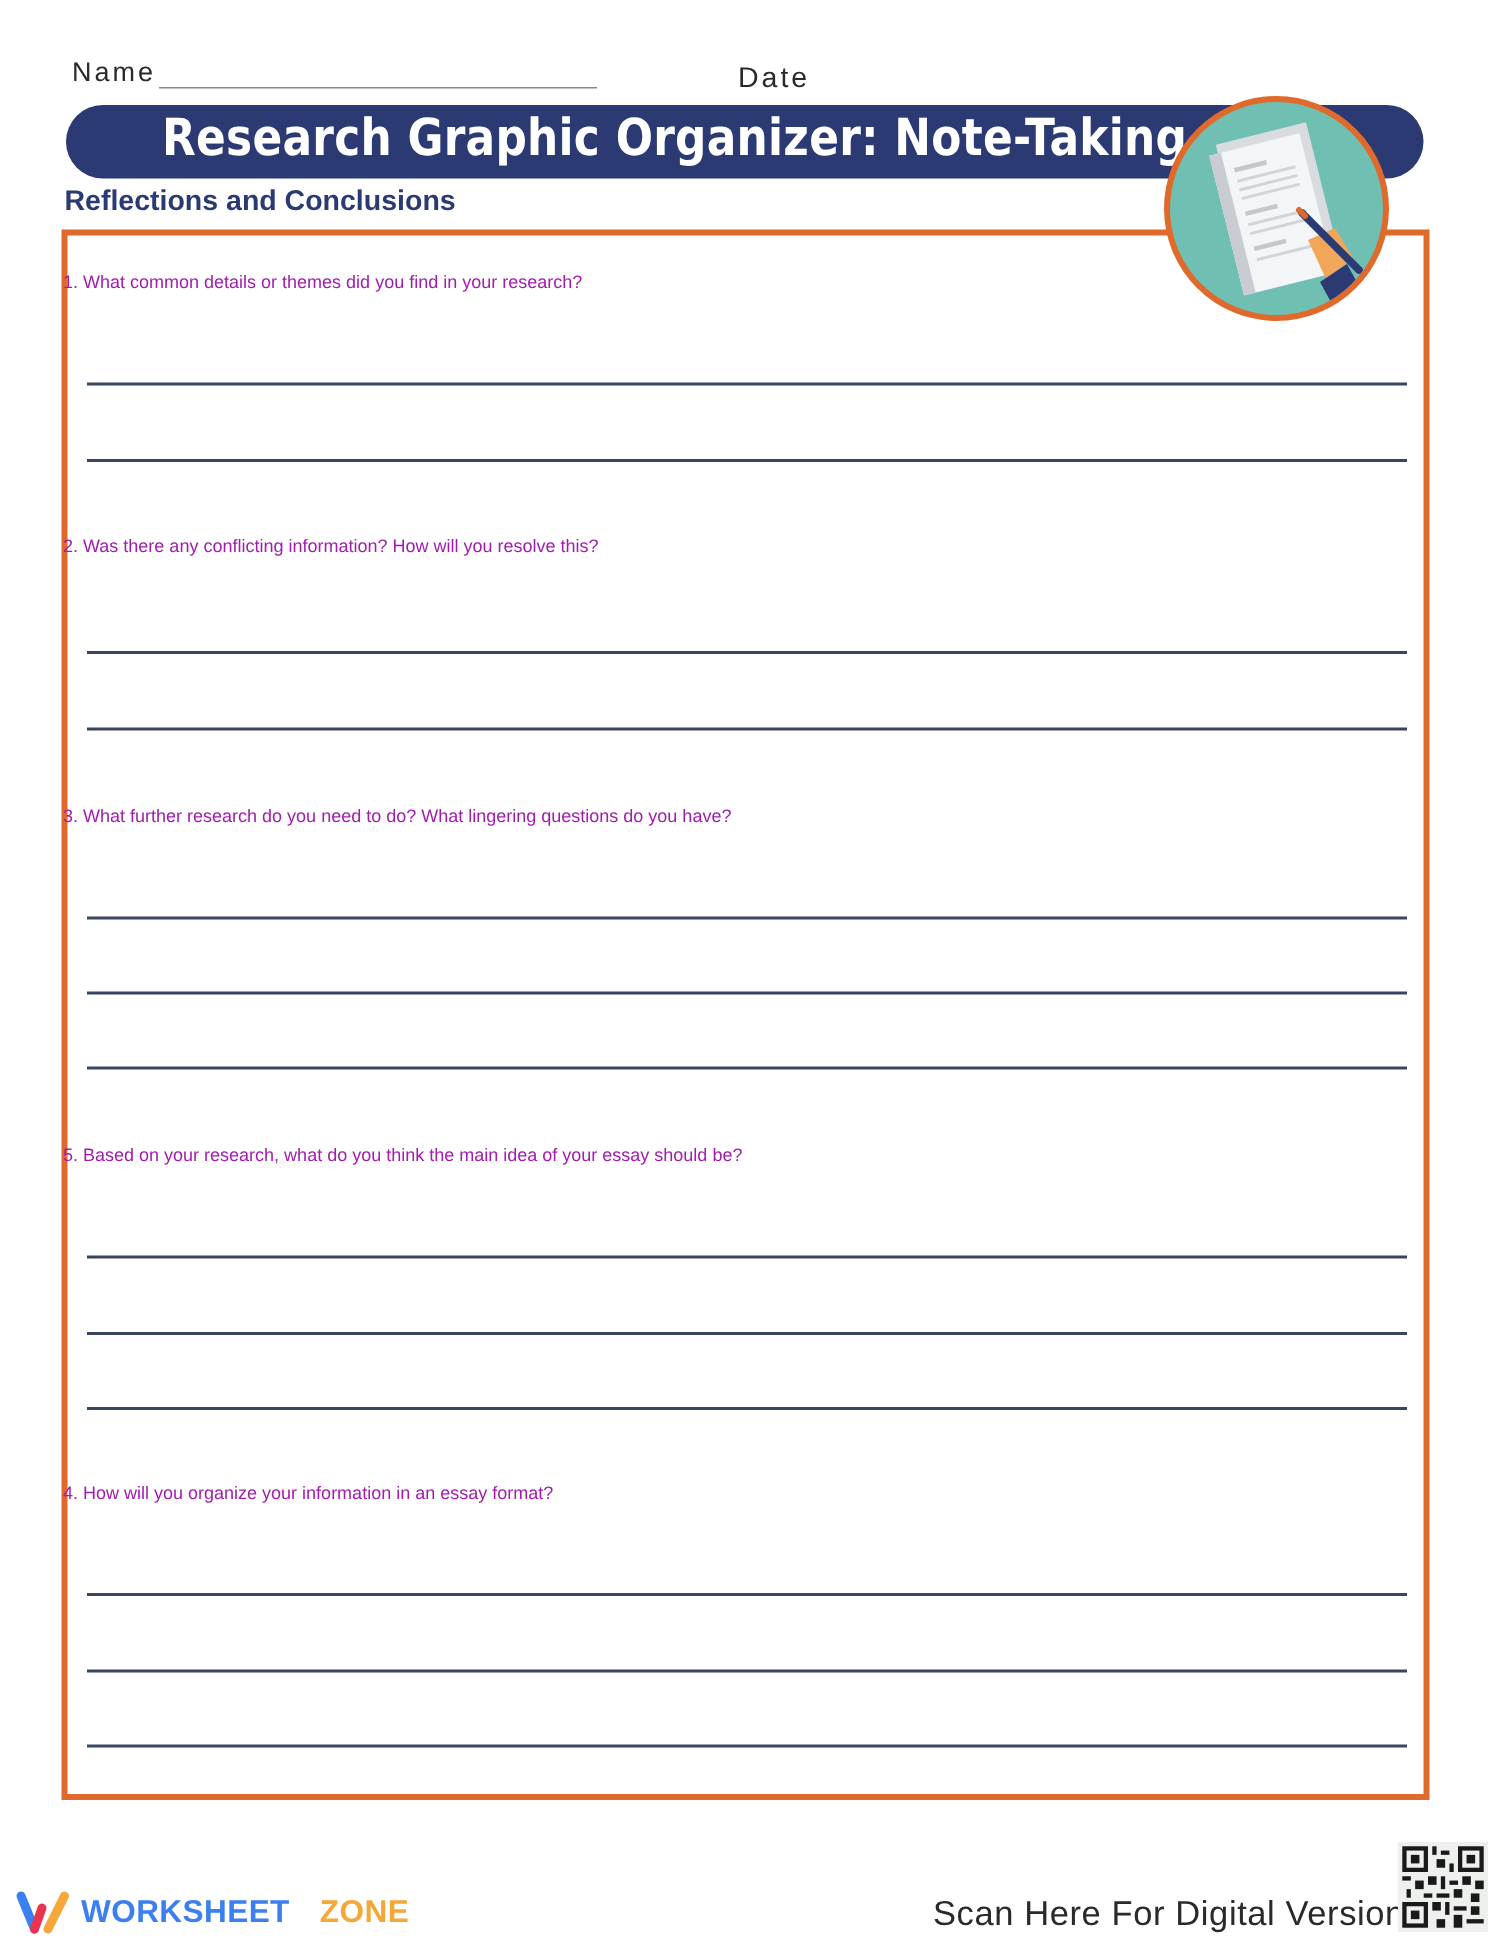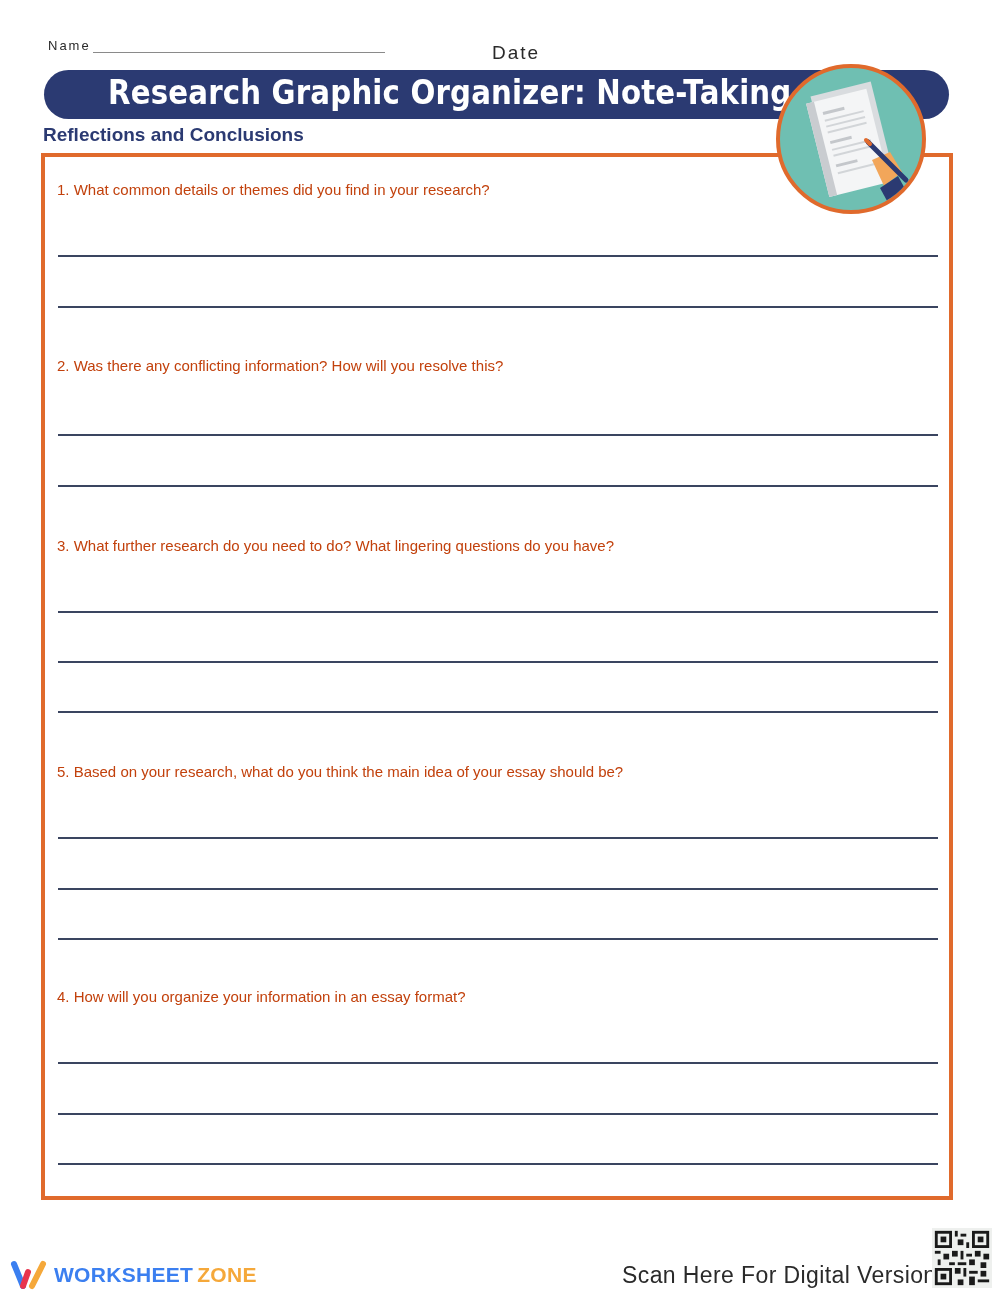--- a/index.html
+++ b/index.html
@@ -1,30 +1,30 @@
 <!DOCTYPE html>
 <html><head>
 <meta charset="utf-8">
 <style>
   html, body { margin:0; padding:0; background:#ffffff; }
   body { width:1000px; height:1294px; position:relative; overflow:hidden; font-family:"Liberation Sans", sans-serif; color:#1f1f1f; }
-  .name-row { position:absolute; top:38px; left:48px; font-size:13px; letter-spacing:2px; color:#2a2a2a; }
+  .name-row { position:absolute; top:38px; left:48px; font-size:18px; letter-spacing:2px; color:#2a2a2a; }
   .name-row .line { display:inline-block; border-bottom:1.5px solid #8a8a8a; vertical-align:bottom; margin-left:2px; }
   .date-row { position:absolute; top:42px; left:460px; font-size:19px; letter-spacing:2px; color:#2a2a2a;margin-left:32px; }
   .page-num { position:absolute; top:47px; left:878px; font-size:18px; font-weight:bold; color:#a8a8a8;margin-top:44px; }
   .title-bar { position:absolute; top:70px; left:44px; width:905px; height:49px; background:#2b3a72; border-radius:25px; }
   .title-text { position:absolute; top:72px; left:108px; font-size:34px; font-weight:bold; color:#ffffff; letter-spacing:0.2px; font-family:"DejaVu Sans", sans-serif; transform:scaleX(0.86); transform-origin:left center; white-space:nowrap; }
   .subtitle { position:absolute; top:124px; left:43px; font-size:19px; font-weight:bold; color:#2b3a72; }
   .box { position:absolute; top:153px; left:41px; width:904px; height:1039px; border:4px solid #e06a2c; box-sizing:content-box; }
   .illus { position:absolute; top:64px; left:776px; width:142px; height:142px; border-radius:50%; background:#6fbfb2; border:4px solid #e06a2c; overflow:hidden; z-index:3; }
-  .q { position:absolute; left:57px; font-size:15px; color:#c2410c; white-space:nowrap; }
+  .q { position:absolute; left:42px; font-size:12px; color:#a21caf; white-space:nowrap; }
   .rule { position:absolute; left:58px; width:880px; height:2px; background:#3a4560; }
   .footer-logo { position:absolute; top:1260px; left:10px; display:flex; align-items:center; }
   .footer-logo .brand1 { font-size:21px; font-weight:bold; color:#3b7ff0; margin-left:6px; letter-spacing:0.3px; }
-  .footer-logo .brand2 { font-size:21px; font-weight:bold; color:#f5a83a; margin-left:4px; letter-spacing:0.3px; }
+  .footer-logo .brand2 { font-size:21px; font-weight:bold; color:#f5a83a; margin-left:20px; letter-spacing:0.3px; }
   .scan-text { position:absolute; top:1262px; left:622px; font-size:23px; color:#2a2a2a; letter-spacing:0.4px; }
   .qr { position:absolute; top:1228px; left:932px; width:60px; height:60px; background:#eef0ee; }
 </style>
 </head>
 <body>
 
 <div class="name-row">
   <span>Name</span><span class="line" style="width:292px;"></span>
 </div>
 <div class="date-row">

